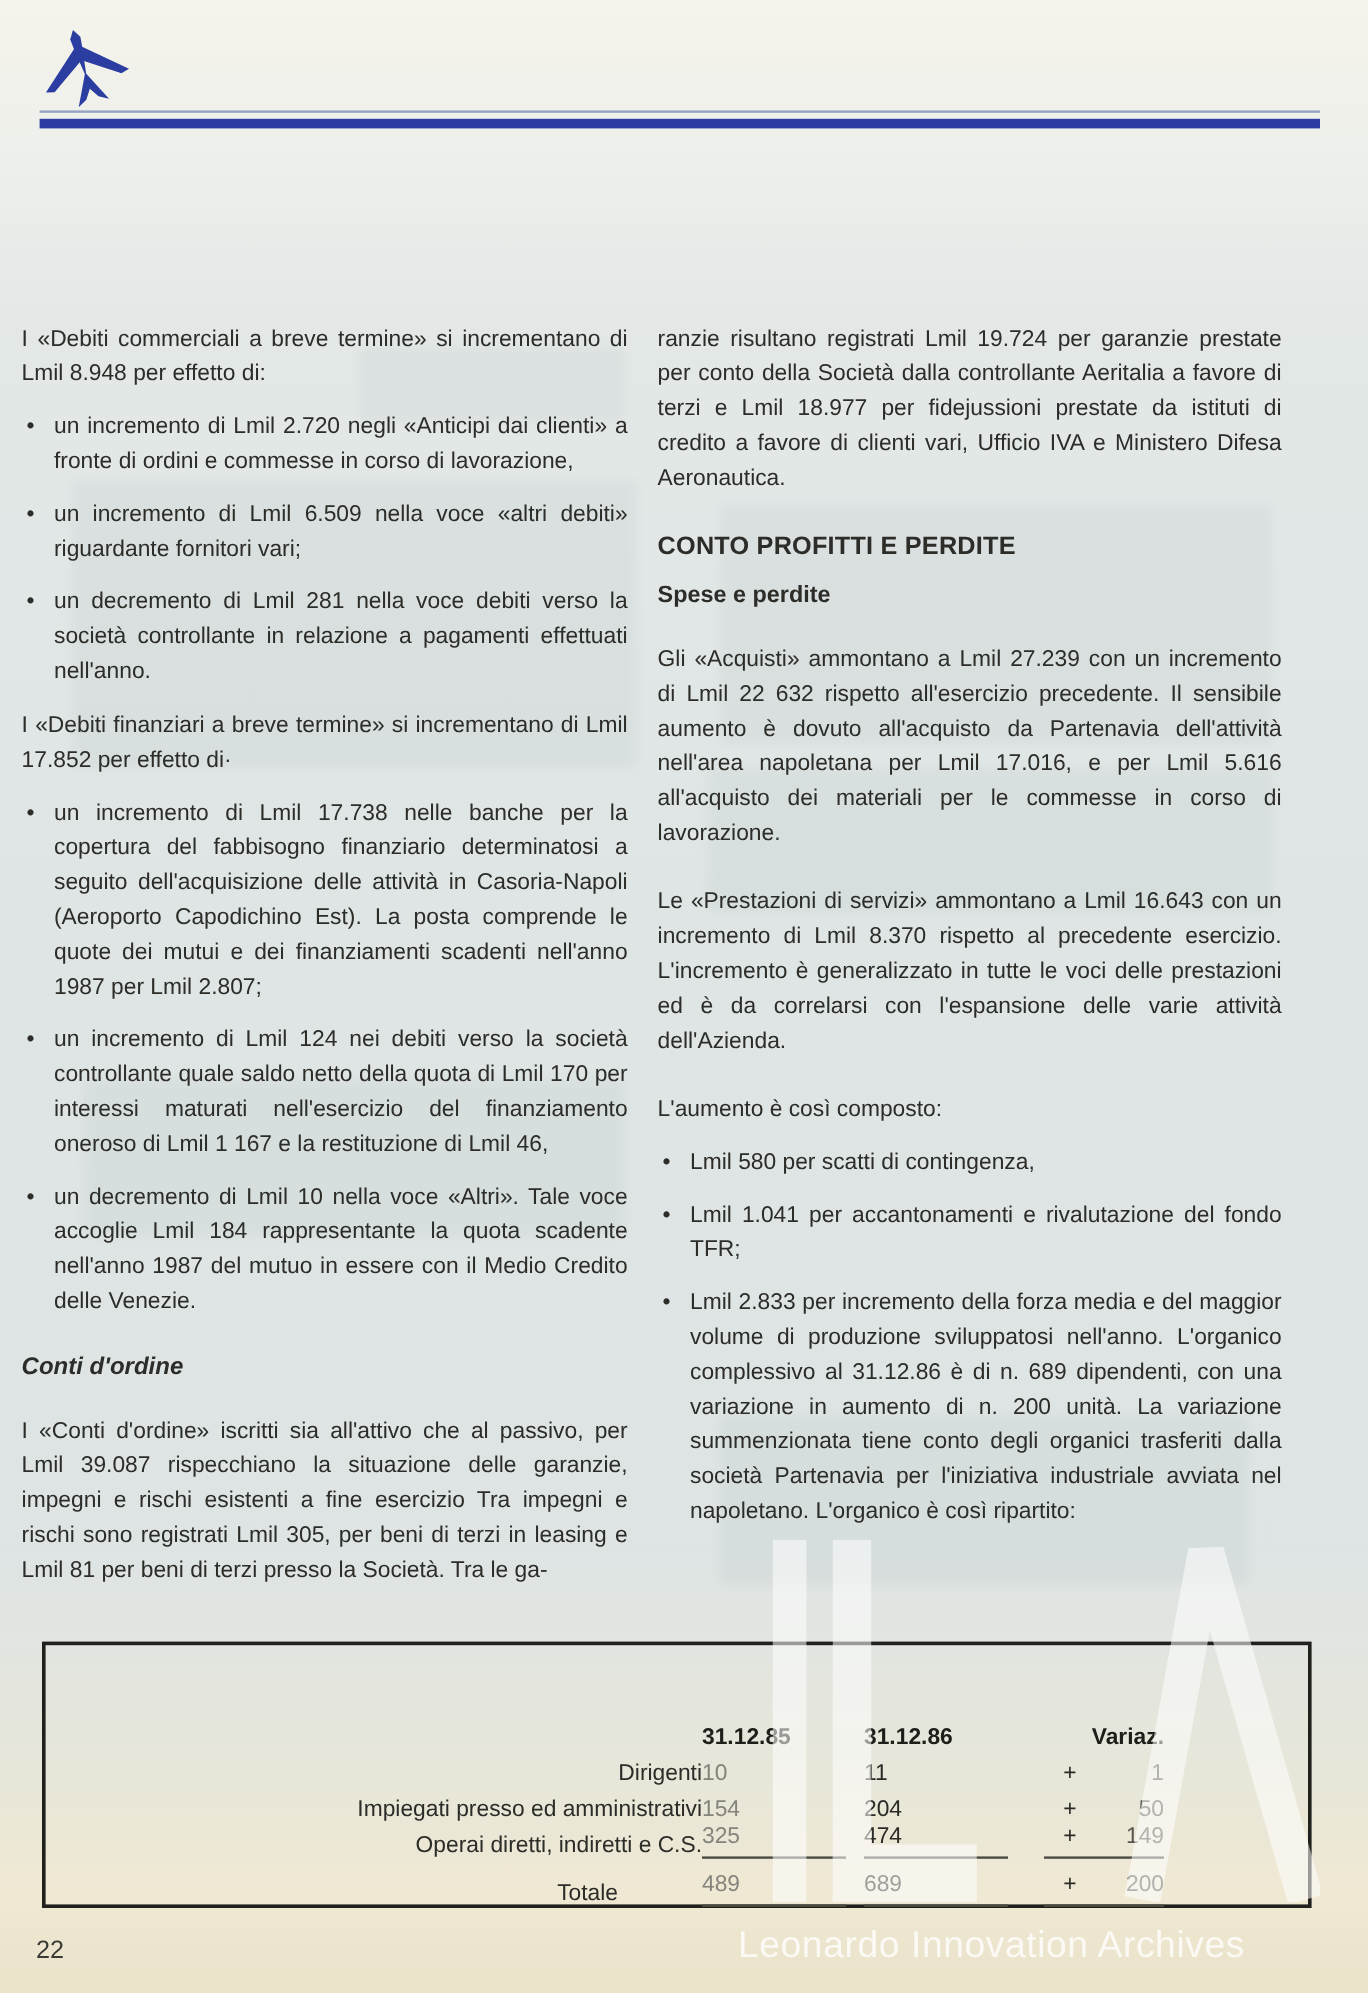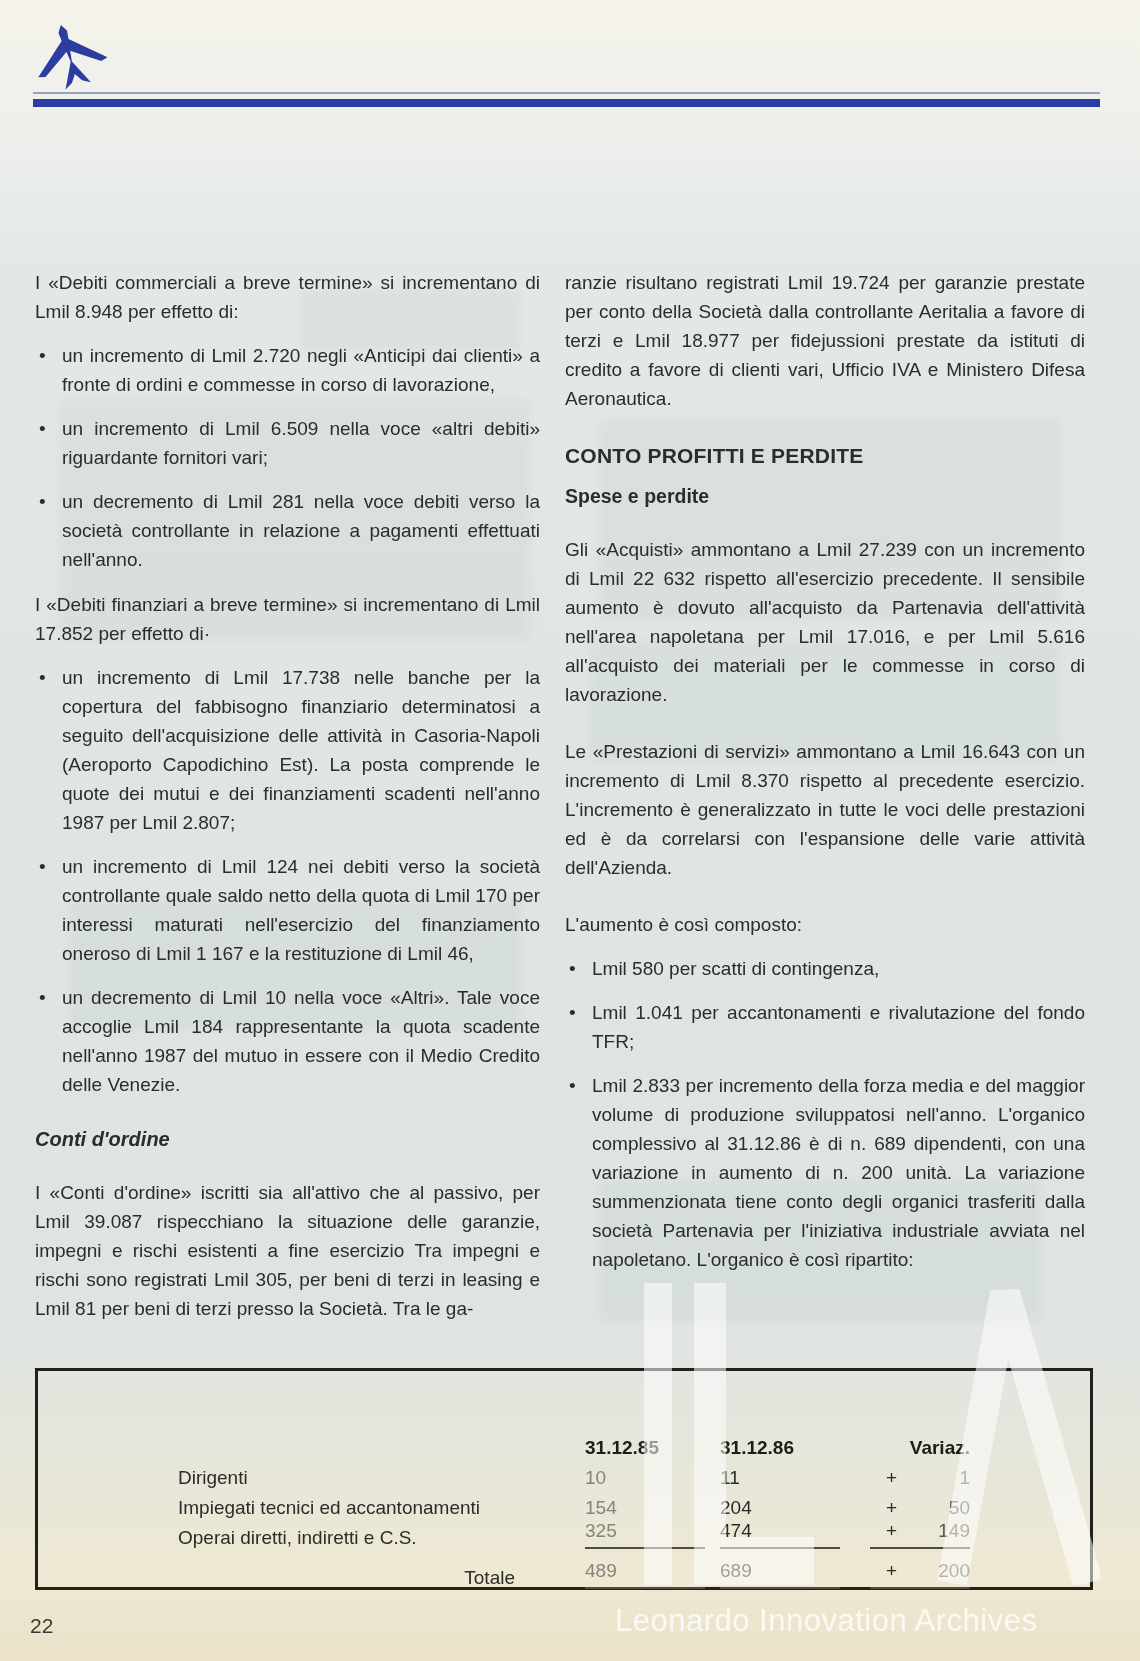--- a/index.html
+++ b/index.html
@@ -19,21 +19,21 @@
       #dfe5e5 45%, #dee4e4 78%, #e6e6da 88%,
       #efe8d3 95%, #eae2c9 100%);
   }
 
   
   .logo-wrap { position: absolute; left: 30px; top: 22px; width: 80px; height: 72px; }
   .rule-thin  { position: absolute; left: 33px; top: 92px;  width: 1067px; height: 2px; background: #95a2c4; }
   .rule-thick { position: absolute; left: 33px; top: 99px;  width: 1067px; height: 8px; background: var(--brand-blue); }
 
   
-  .columns { position: absolute; left: 35px; top: 268px; width: 1050px; display: flex; }
+  .columns { position: absolute; left: 18px; top: 268px; width: 1050px; display: flex; }
   .col { font-size: 19px; line-height: 29px; text-align: justify; }
   .col-left  { width: 505px; margin-right: 25px; }
   .col-right { width: 520px; }
   .para { margin-bottom: 15px; }
   .gap-lg { margin-bottom: 28px; }
   .blist { list-style: none; margin: 4px 0 16px 0; }
   .blist li { position: relative; padding-left: 27px; margin-bottom: 15px; }
   .blist li::before { content: "•"; position: absolute; left: 4px; top: 0; font-size: 19px; }
   .h-italic { font-weight: bold; font-style: italic; font-size: 20px; margin: 26px 0 24px 0; }
   .h-caps   { font-weight: bold; font-size: 21px; margin: 14px 0 12px 0; letter-spacing: 0.2px; }
@@ -41,21 +41,21 @@
 
   
   .tbl {
     position: absolute; left: 35px; top: 1368px;
     width: 1058px; height: 222px;
     border: 3px solid #20201c;
     font-size: 19px;
   }
   .trow { display: flex; align-items: flex-end; height: 30px; }
   .trow.thead { margin-top: 54px; font-weight: bold; height: 34px; }
-  .lbl { flex: 1; padding-left: 140px; text-align: left; }
+  .lbl { flex: 1; padding-left: 140px; text-align: right; }
   .c85, .c86 { width: 120px; text-align: left; }
   .c85 { margin-left: 0; color: #84847c; }
   .c86 { margin-left: 15px; color: #2a2a26; }
   .thead .c85, .thead .c86, .thead .cvar { color: #1d1d19; }
   .cvar { width: 100px; margin-left: 30px; display: flex; justify-content: space-between; padding-left: 16px; color: #56564f; }
   .cvar .sign { color: #2a2a26; }
   .tspacer { width: 120px; }
   .row-ruled .c85, .row-ruled .c86, .row-ruled .cvar { border-bottom: 2px solid #4c4c45; padding-bottom: 5px; }
   .trow.total { margin-top: 10px; font-size: 19px; }
   .trow.total .lbl { text-align: right; padding-right: 70px; padding-left: 0; }
@@ -146,21 +146,21 @@
       <div class="c85">10</div>
       <div class="c86">11</div>
       <div class="cvar">
         <span class="sign">+</span>
         <span>1</span>
       </div>
       <div class="tspacer"></div>
     </div>
 
     <div class="trow">
-      <div class="lbl">Impiegati tecnici ed accantonamenti</div>
+      <div class="lbl">Impiegati presso ed amministrativi</div>
       <div class="c85">154</div>
       <div class="c86">204</div>
       <div class="cvar">
         <span class="sign">+</span>
         <span>50</span>
       </div>
       <div class="tspacer"></div>
     </div>
 
     <div class="trow row-ruled">

